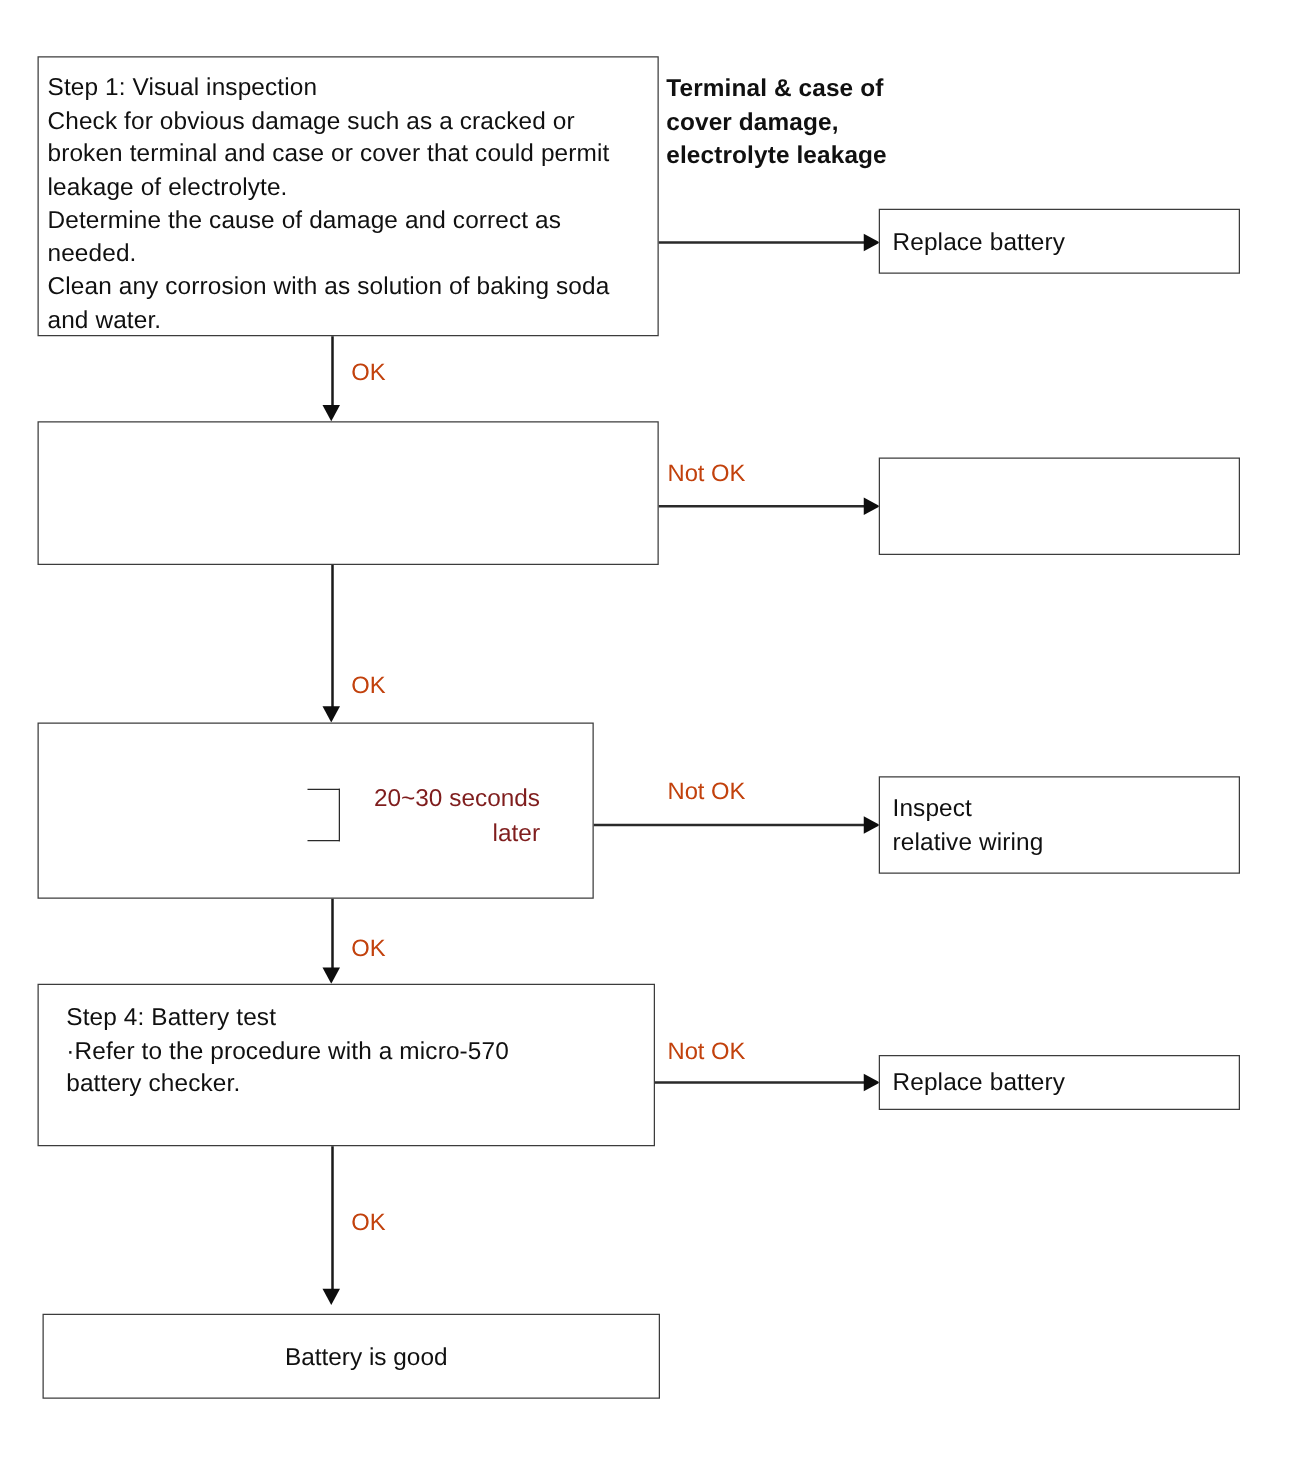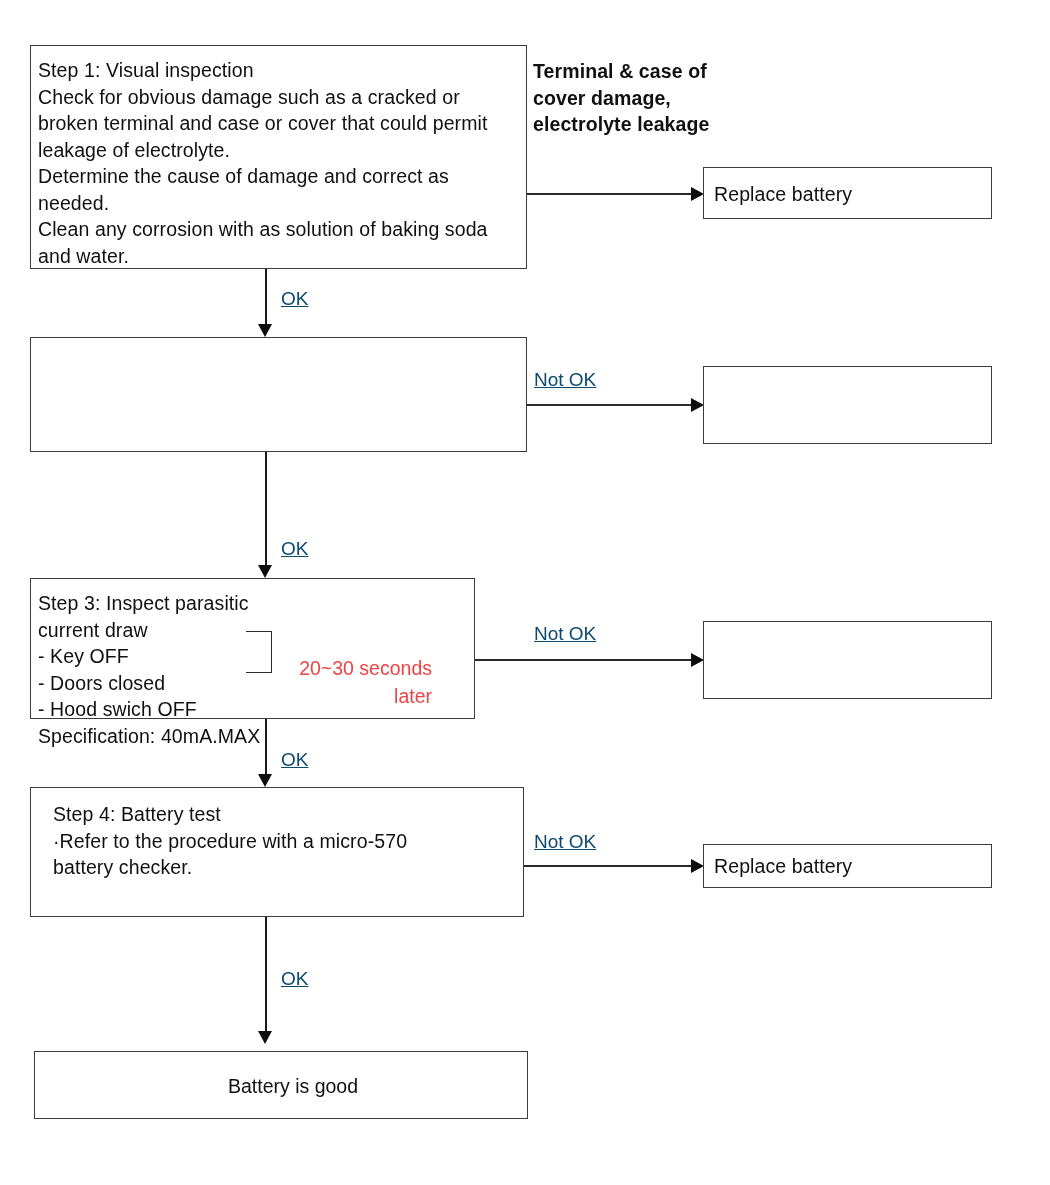--- a/index.html
+++ b/index.html
@@ -37,23 +37,22 @@
     white-space: pre-line;
     font-size: 19.5px;
     line-height: 26.5px;
     letter-spacing: 0.1px;
     color: #101010;
   }
   .label {
     position: absolute;
     font-size: 19px;
     line-height: 22px;
-    color: #0c4a6e;
+    color: #c2410c;
     white-space: nowrap;
-    text-decoration: underline;
   }
   .vline {
     position: absolute;
     width: 1.6px;
     background: #1a1a1a;
   }
   .hline {
     position: absolute;
     height: 1.6px;
     background: #2a2a2a;
@@ -79,23 +78,22 @@
     box-sizing: border-box;
     border: 1.6px solid #2a2a2a;
     border-left: none;
     background: transparent;
   }
   .timing-text {
     position: absolute;
     font-size: 19.5px;
     line-height: 28px;
     text-align: right;
-    color: #ef4444;
+    color: #7f1d1d;
     white-space: pre-line;
-    margin-top: 29px;
   }
   .centered-text {
     position: absolute;
     text-align: center;
     font-size: 19.5px;
     line-height: 26px;
     color: #101010;
   }
 </style>
 </head>
@@ -134,37 +132,34 @@
   <div class="hline" style="left:527px; top:404px; width:168px;"></div>
   <div class="arrow-right" style="left:691px; top:397.5px;"></div>
 
   <div class="box" style="left:703px; top:366px; width:289px; height:78px;"></div>
 
   <div class="vline" style="left:265px; top:452px; height:116px;"></div>
   <div class="arrow-down" style="left:258px; top:565px;"></div>
   <div class="label" style="left:281px; top:538px;">OK</div>
 
   <div class="box" style="left:30px; top:578px; width:445px; height:141px;"></div>
-  <div class="box-text" style="left:38px; top:590px; width:230px;">Step 3: Inspect parasitic current draw
- - Key OFF
- - Doors closed
- - Hood swich OFF
-   Specification: 40mA.MAX</div>
 
   <div class="bracket" style="left:246px; top:631px; width:26px; height:42px;"></div>
 
   <div class="timing-text" style="left:286px; top:625px; width:146px;">20~30 seconds
 later</div>
 
   <div class="label" style="left:534px; top:623px;">Not OK</div>
 
   <div class="hline" style="left:475px; top:659px; width:220px;"></div>
   <div class="arrow-right" style="left:691px; top:652.5px;"></div>
 
   <div class="box" style="left:703px; top:621px; width:289px; height:78px;"></div>
+  <div class="box-text" style="left:714px; top:634px; width:270px;">Inspect
+relative wiring</div>
 
   <div class="vline" style="left:265px; top:719px; height:57px;"></div>
   <div class="arrow-down" style="left:258px; top:774px;"></div>
   <div class="label" style="left:281px; top:749px;">OK</div>
 
   <div class="box" style="left:30px; top:787px; width:494px; height:130px;"></div>
   <div class="box-text" style="left:53px; top:801px; width:470px;">Step 4: Battery test
 ·Refer to the procedure with a micro-570
  battery checker.</div>
 

